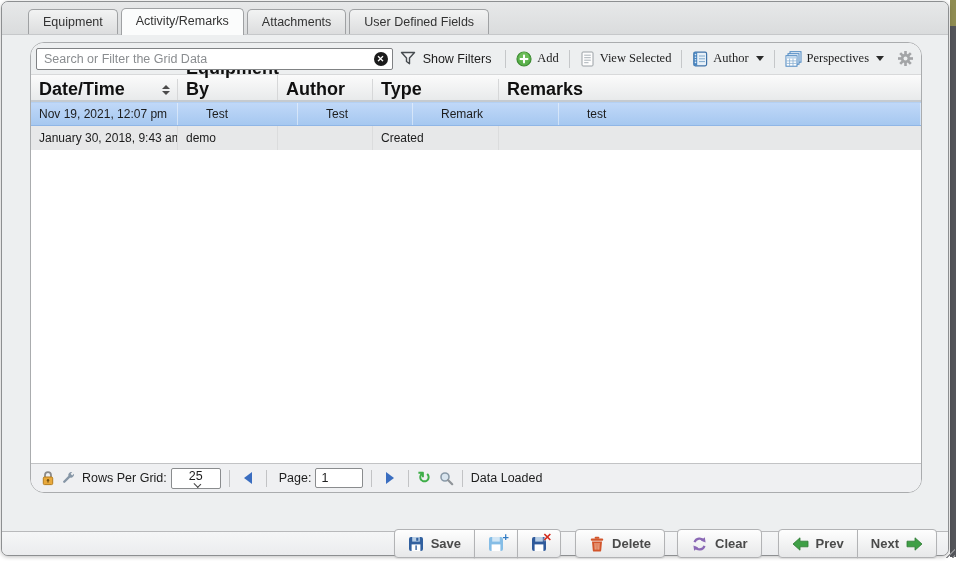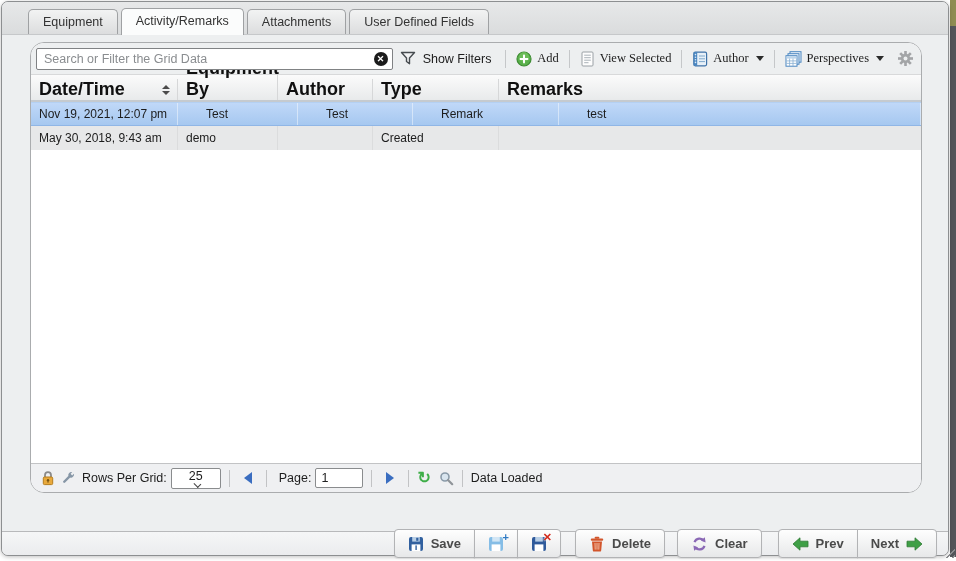--- a/index.html
+++ b/index.html
@@ -246,21 +246,21 @@
     </div>
 
     <div class="grow selected">
       <div class="gcell c-date">Nov 19, 2021, 12:07 pm</div>
       <div class="gcell c-mod">Test</div>
       <div class="gcell c-auth">Test</div>
       <div class="gcell c-type">Remark</div>
       <div class="gcell c-rem">test</div>
     </div>
     <div class="grow alt">
-      <div class="gcell c-date">May 30, 2018, 9:43 am</div>
+      <div class="gcell c-date">January 30, 2018, 9:43 am</div>
       <div class="gcell c-mod">demo</div>
       <div class="gcell c-auth"></div>
       <div class="gcell c-type">Created</div>
       <div class="gcell c-rem"></div>
     </div>
 
     <div class="gp-body-fill"></div>
 
     <div class="gp-footer">
       <span>

